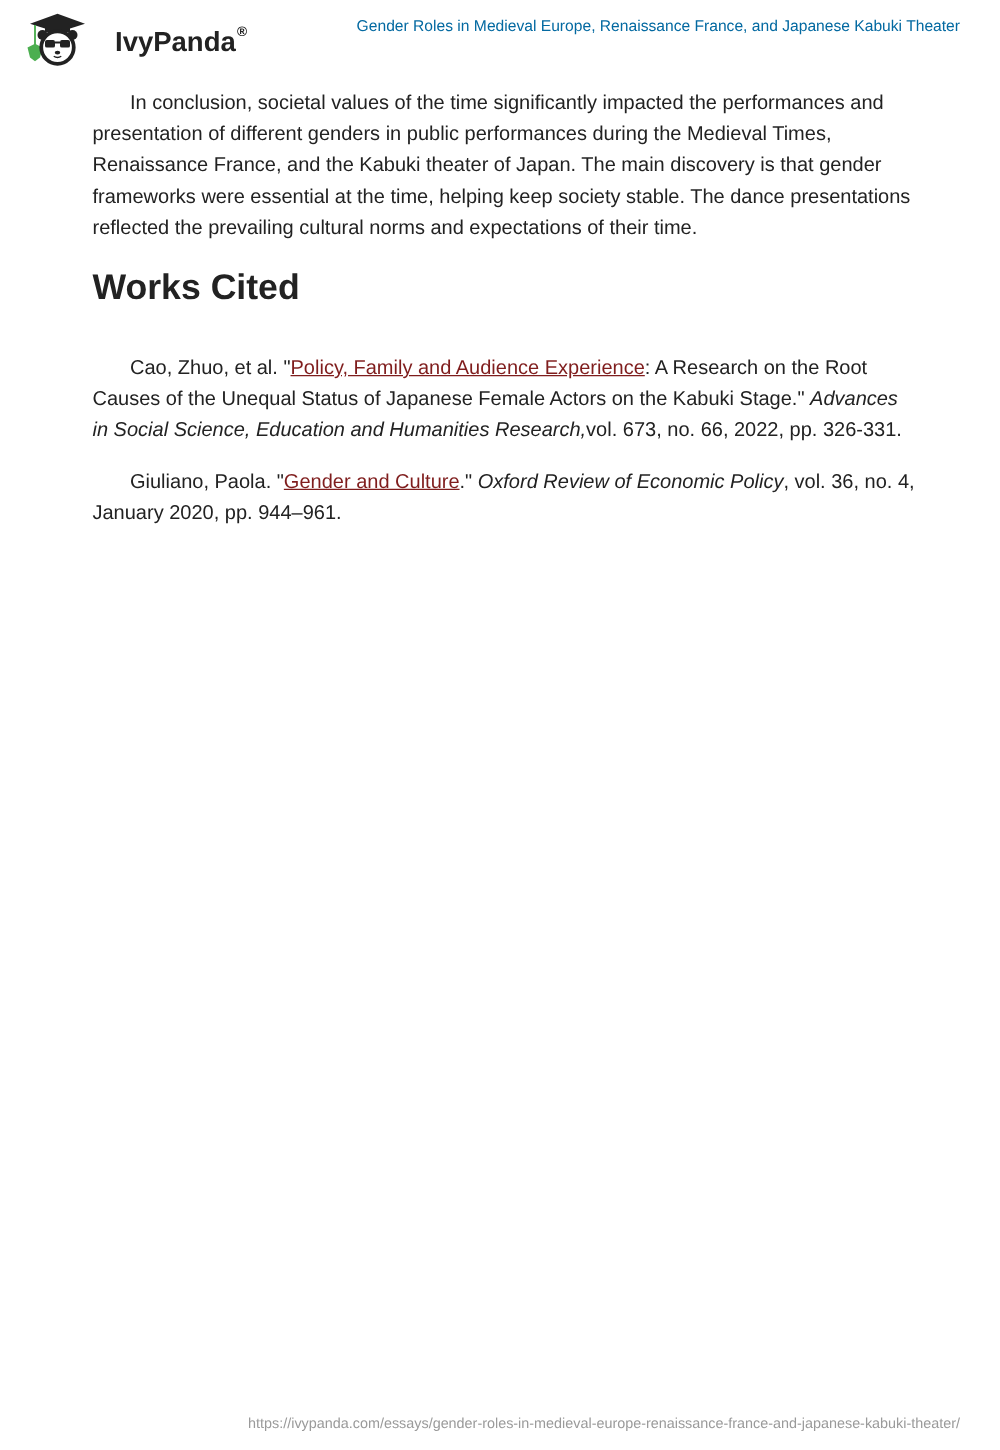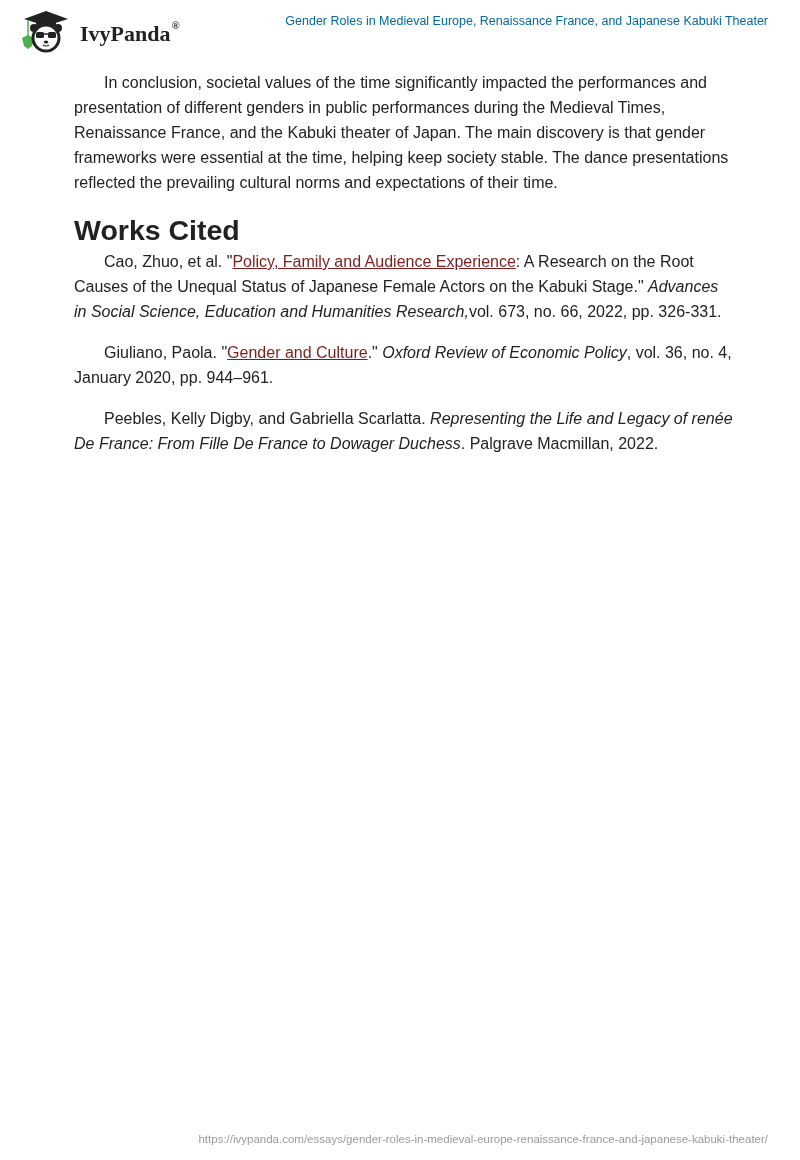--- a/index.html
+++ b/index.html
@@ -28,27 +28,28 @@
     display: flex;
     align-items: center;
     gap: 6px;
   }
   .logo-mark {
     width: 58px;
     height: 46px;
     position: relative;
   }
   .logo-text {
-    font-family: Liberation Serif, serif;
+    font-family: Liberation Sans, sans-serif;
     font-size: 22px;
     font-weight: bold;
     color: #222222;
     letter-spacing: 0px;
     position: relative;
     top: 3px;
+    margin-left: 12px;
   }
   .logo-text sup {
     font-size: 11px;
     position: relative;
     top: -4px;
     margin-left: 1px;
   }
   .doc-title {
     position: absolute;
     right: 32px;
@@ -74,21 +75,21 @@
     text-indent: 30px;
   }
   h2 {
     margin: 0;
     font-size: 28.5px;
     font-weight: bold;
     color: #222222;
     line-height: 34px;
   }
   .h-conclusion { margin-top: 20px; margin-bottom: 17px; }
-  .h-works { margin-top: 18px; margin-bottom: 2px; }
+  .h-works { margin-top: 18px; margin-bottom: 35px; }
   .cite { margin-bottom: 16px; }
   a.link {
     color: #7f1d1d;
     text-decoration: underline;
   }
   em { font-style: italic; }
   .footer-url {
     position: absolute;
     right: 32px;
     top: 1133px;
@@ -132,16 +133,15 @@
 <div class="content">
 
   <p class="indent">In conclusion, societal values of the time significantly impacted the performances and presentation of different genders in public performances during the Medieval Times, Renaissance France, and the Kabuki theater of Japan. The main discovery is that gender frameworks were essential at the time, helping keep society stable. The dance presentations reflected the prevailing cultural norms and expectations of their time.</p>
 
   <h2 class="h-works">Works Cited</h2>
 
   <p class="indent cite"><span>Cao, Zhuo, et al. "</span><a class="link" href="#">Policy, Family and Audience Experience</a><span>: A Research on the Root Causes of the Unequal Status of Japanese Female Actors on the Kabuki Stage." </span><em>Advances in Social Science, Education and Humanities Research,</em><span>vol. 673, no. 66, 2022, pp. 326-331.</span></p>
 
   <p class="indent cite"><span>Giuliano, Paola. "</span><a class="link" href="#">Gender and Culture</a><span>." </span><em>Oxford Review of Economic Policy</em><span>, vol. 36, no. 4, January 2020, pp. 944–961.</span></p>
 
-  <p class="indent cite"><span>Peebles, Kelly Digby, and Gabriella Scarlatta. </span><em>Representing the Life and Legacy of renée De France: From Fille De France to Dowager Duchess</em><span>. Palgrave Macmillan, 2022.</span></p>
 </div>
 
 <div class="footer-url">https://ivypanda.com/essays/gender-roles-in-medieval-europe-renaissance-france-and-japanese-kabuki-theater/</div>
 
 </body></html>

